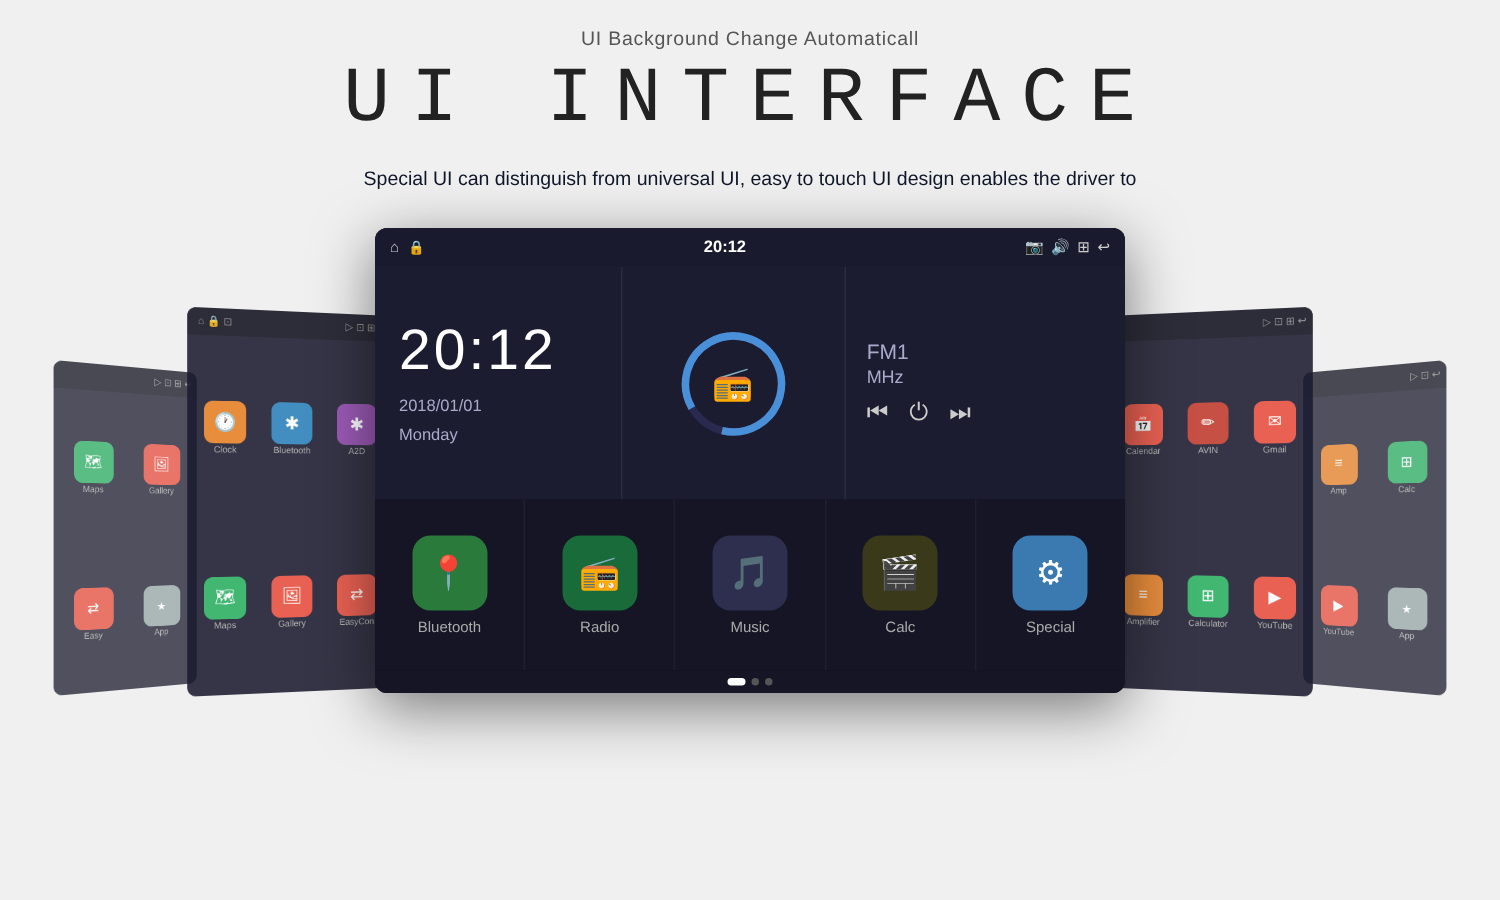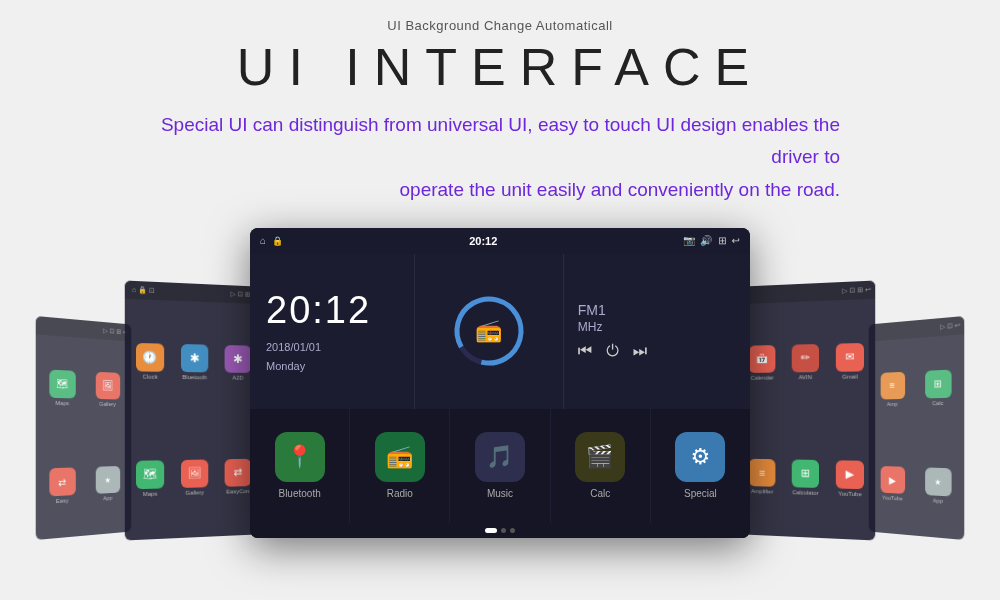--- a/index.html
+++ b/index.html
@@ -21,27 +21,27 @@
       color: #555;
       letter-spacing: 0.5px;
     }
 
     .title {
       font-size: 52px;
       font-weight: 300;
       letter-spacing: 14px;
       color: #222;
       margin-top: 4px;
-      font-family: Liberation Sans, sans-serif;
+      font-family: Liberation Mono, monospace;
     }
 
     .description {
-      font-size: 19px;
-      color: #6d28d9;
-      text-align: right;
+      font-size: 13px;
+      color: #0f172a;
+      text-align: left;
       margin-top: 12px;
       line-height: 1.7;
       max-width: 680px;
     }
 
     .screens-container {
       display: flex;
       align-items: flex-end;
       justify-content: center;
       margin-top: 22px;
@@ -369,21 +369,20 @@
       text-align: center;
     }
   </style>
 </head>
 <body>
 
 <div class="top-text">UI Background Change Automaticall</div>
 <div class="title">UI INTERFACE</div>
 <div class="description">
   <span>Special UI can distinguish from universal UI, easy to touch UI design enables the driver to</span><br>
-  <span>operate the unit easily and conveniently on the road.</span>
 </div>
 
 <div class="screens-container">
 
   <div class="screen-side screen-left-far">
     <div class="side-screen-inner">
       <div class="side-status-bar">
         <span class="side-status-icon">▷ ⊡ ⊞ ↩</span>
       </div>
       <div class="side-grid" style="grid-template-columns: repeat(2,1fr);">

